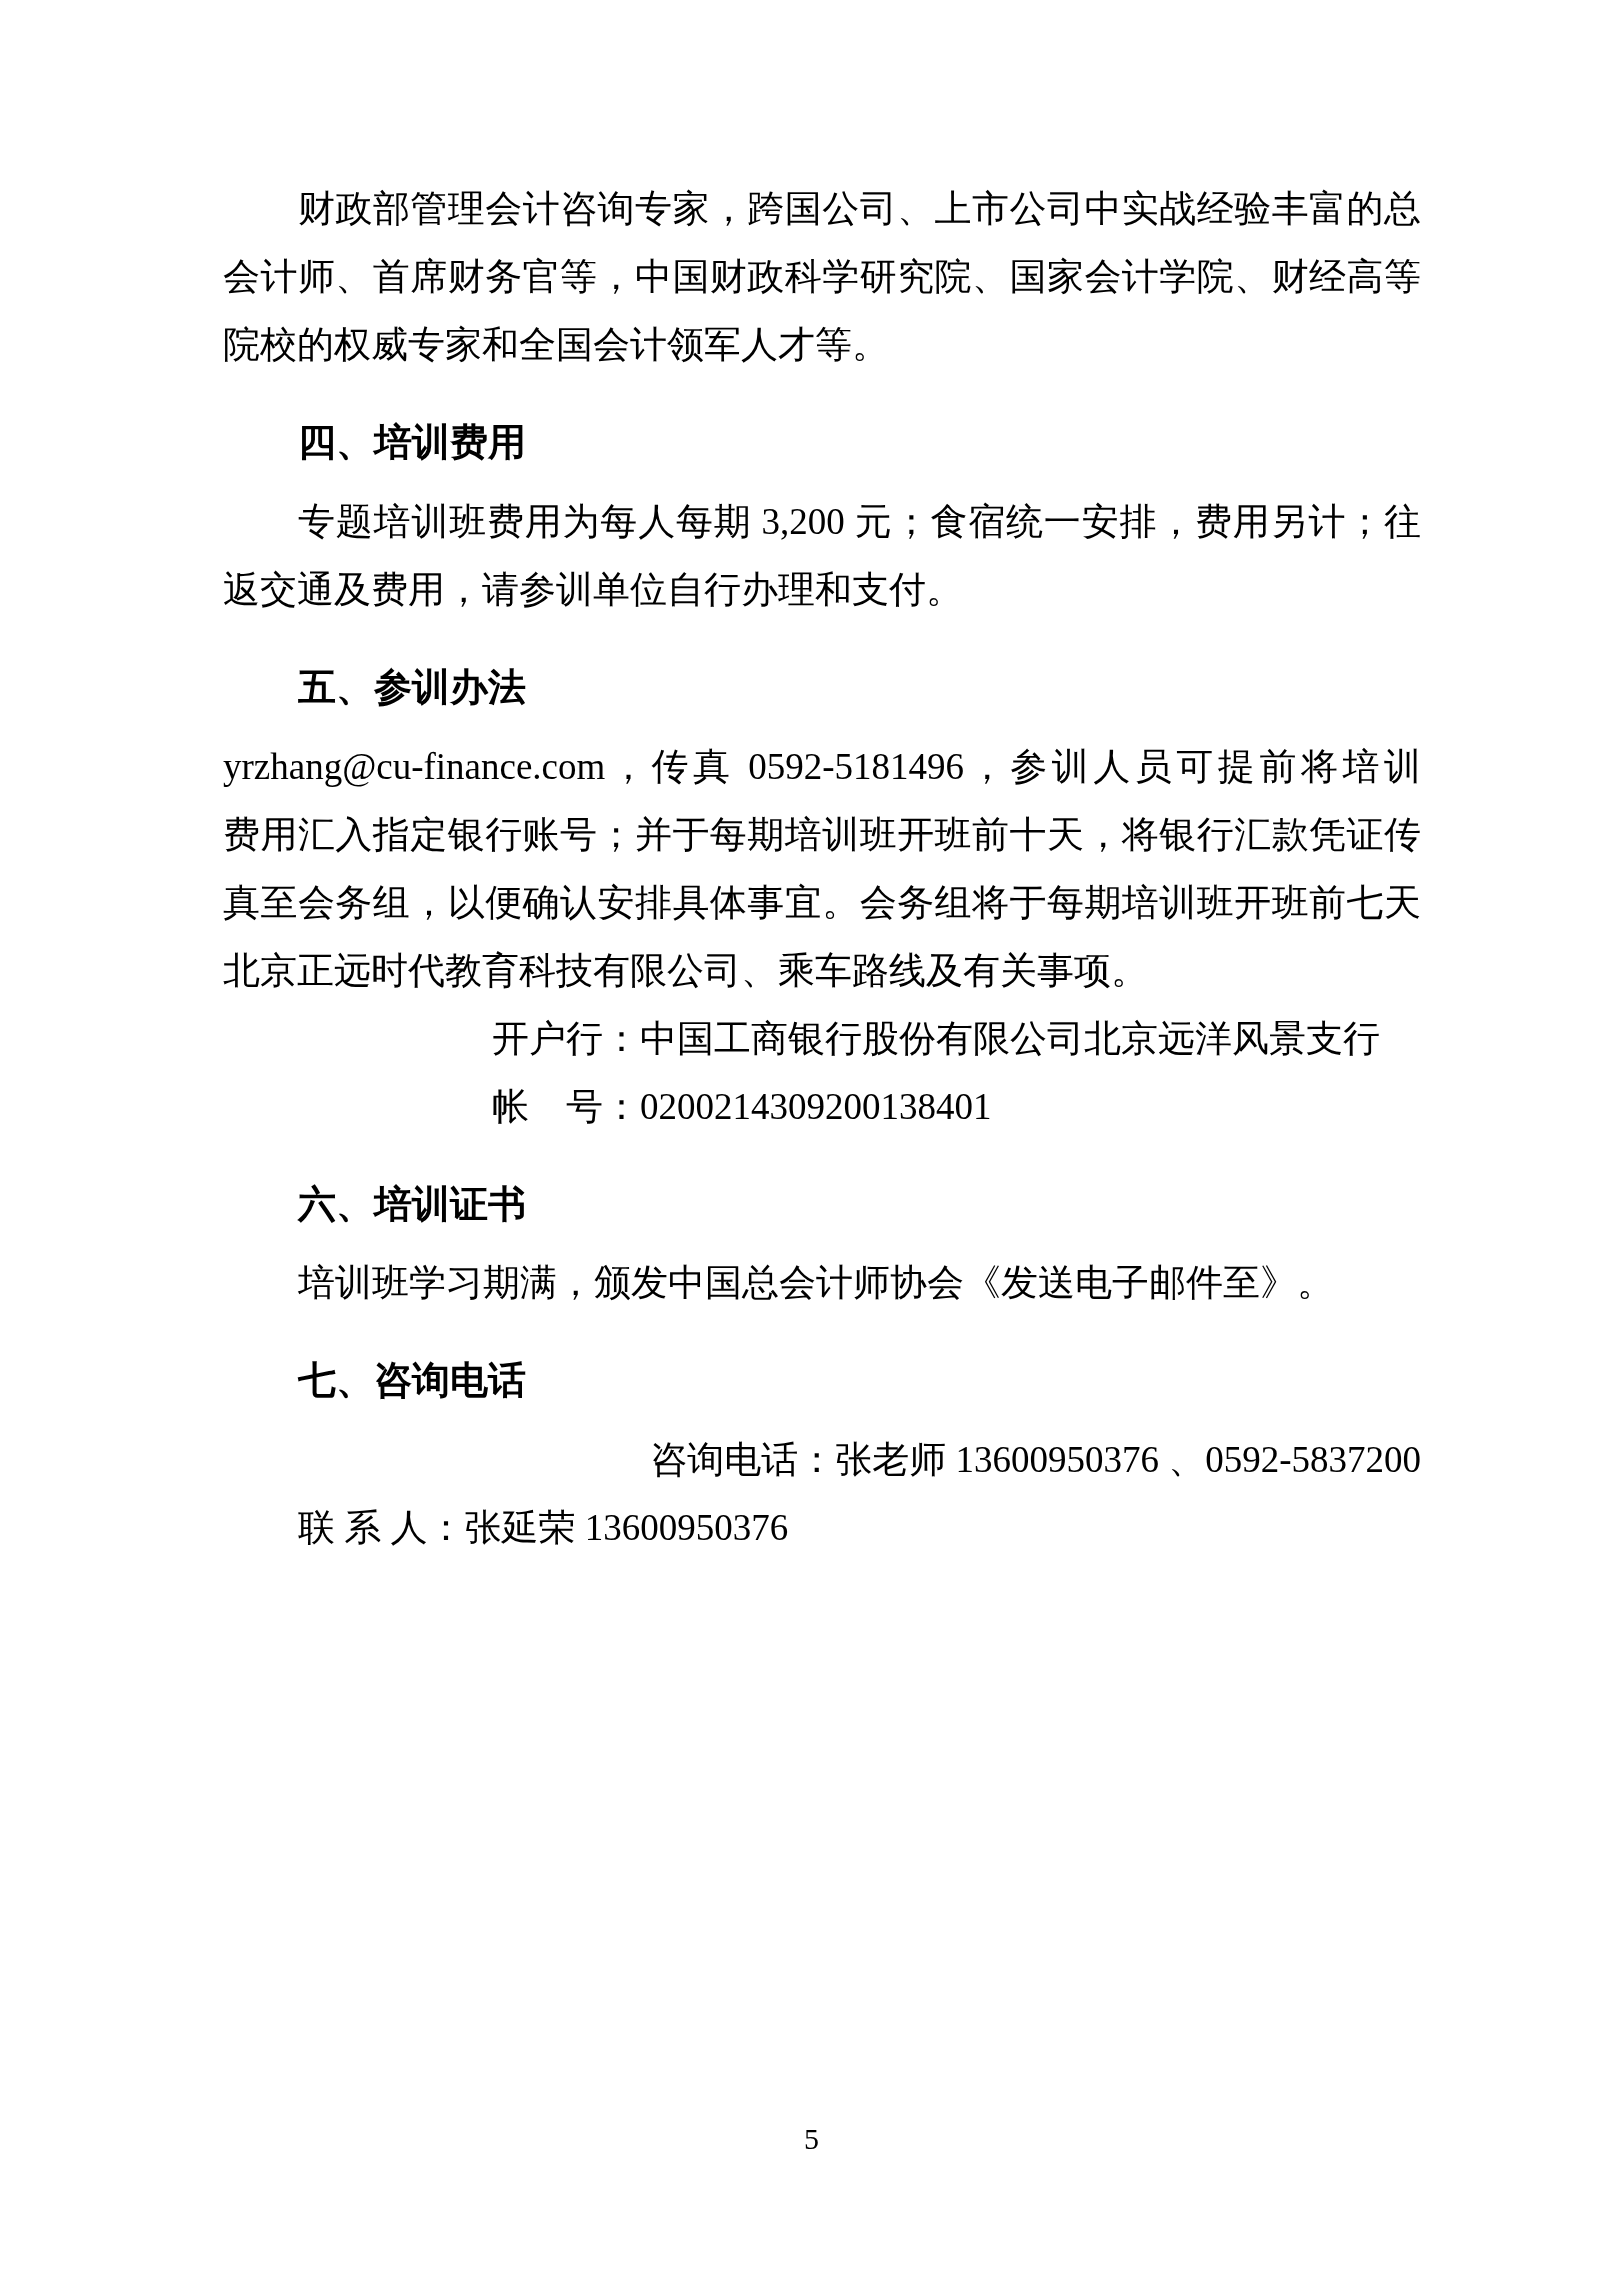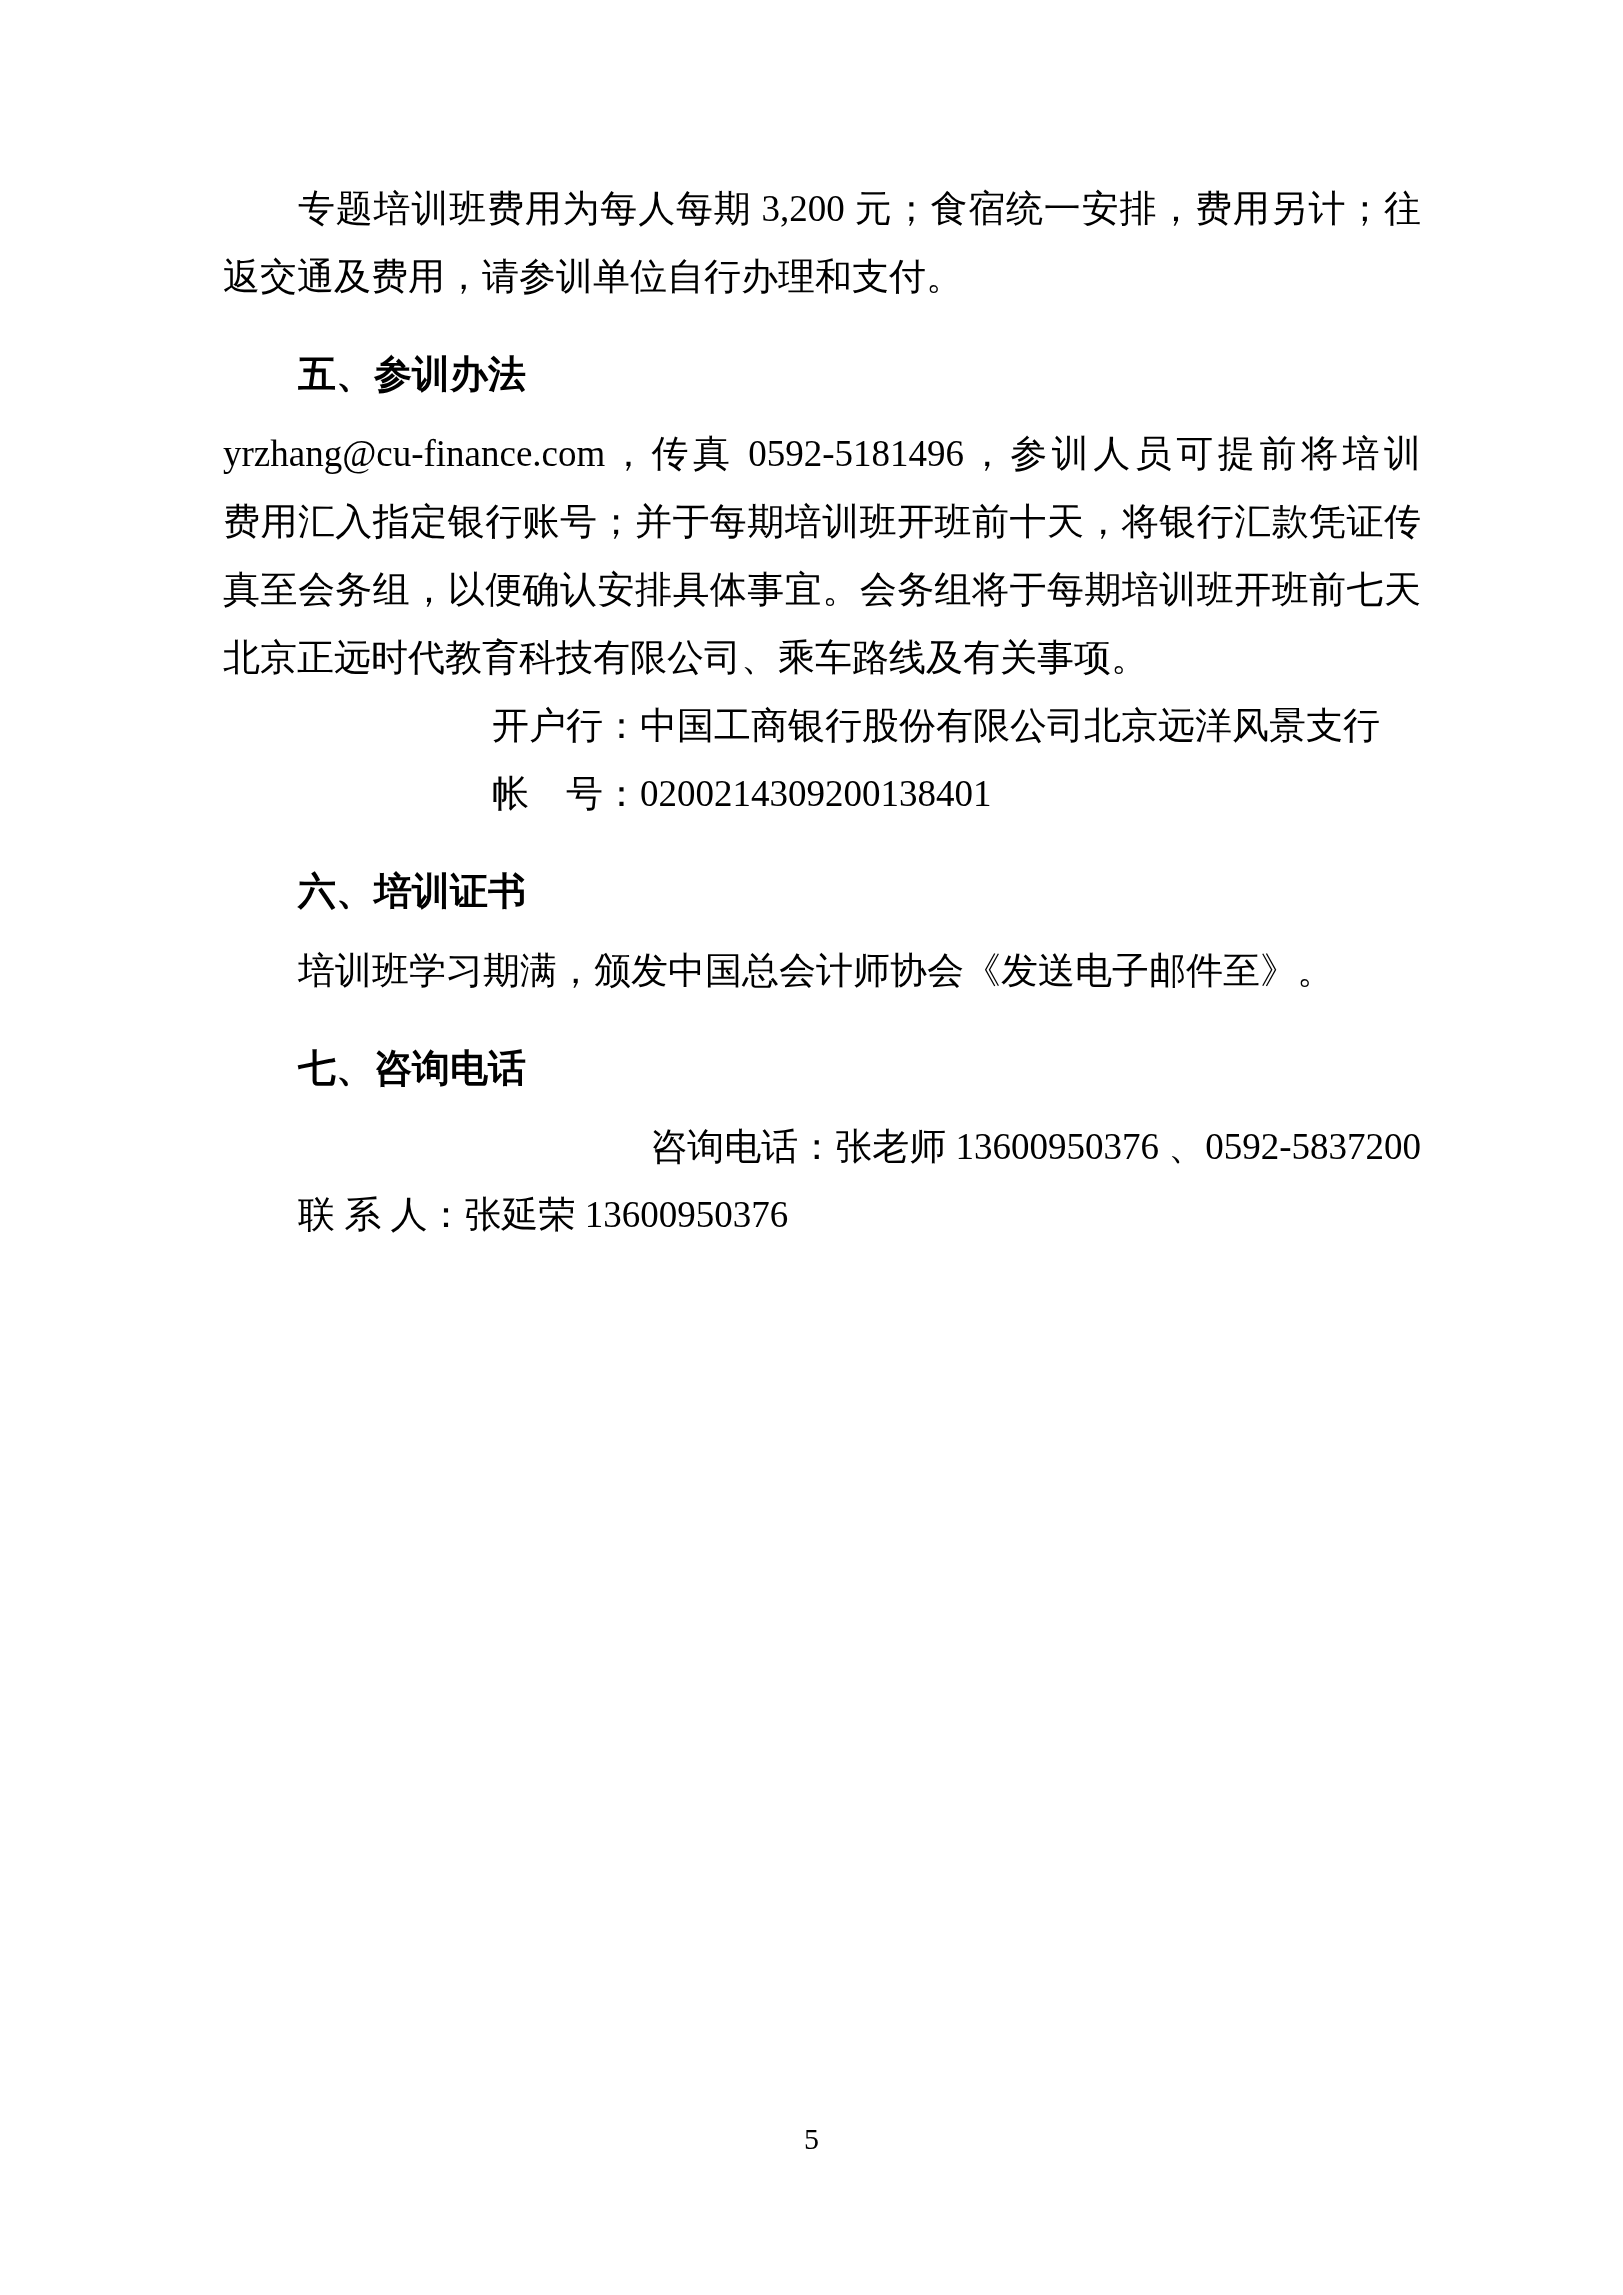--- a/index.html
+++ b/index.html
@@ -44,20 +44,28 @@
     font-size: 30px;
     line-height: 34px;
     font-family: "Liberation Serif", serif;
   }
 </style>
 </head>
 <body>
 
 <div class="content">
     <div class="block paragraph">
+      <div class="line justify" style="padding-left: 75px;">财政部管理会计咨询专家，跨国公司、上市公司中实战经验丰富的总</div>
+      <div class="line justify">会计师、首席财务官等，中国财政科学研究院、国家会计学院、财经高等</div>
+      <div class="line">院校的权威专家和全国会计领军人才等。</div>
+    </div>
+    <div class="block heading">
+      <div class="line" style="padding-left: 75px;">四、培训费用</div>
+    </div>
+    <div class="block paragraph">
       <div class="line justify" style="padding-left: 75px;">专题培训班费用为每人每期 3,200 元；食宿统一安排，费用另计；往</div>
       <div class="line">返交通及费用，请参训单位自行办理和支付。</div>
     </div>
     <div class="block heading">
       <div class="line" style="padding-left: 75px;">五、参训办法</div>
     </div>
     <div class="block paragraph">
       <div class="line justify">yrzhang@cu-finance.com，传真 0592-5181496，参训人员可提前将培训</div>
       <div class="line justify">费用汇入指定银行账号；并于每期培训班开班前十天，将银行汇款凭证传</div>
       <div class="line justify">真至会务组，以便确认安排具体事宜。会务组将于每期培训班开班前七天</div>

